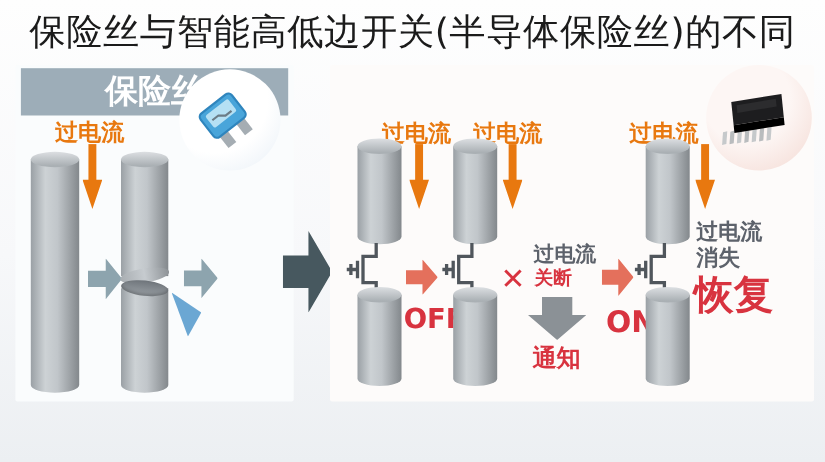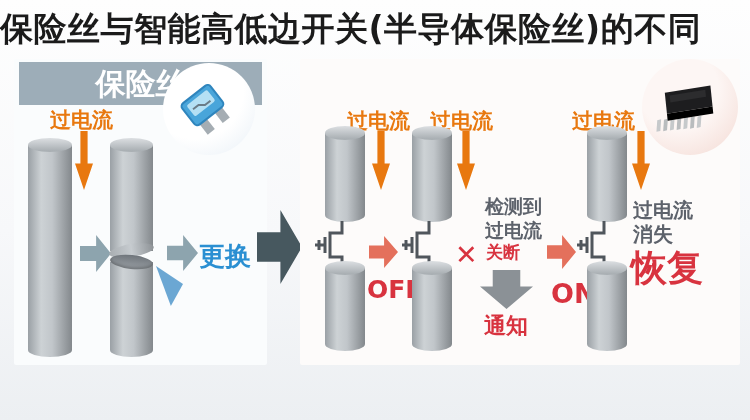--- a/index.html
+++ b/index.html
@@ -6,22 +6,22 @@
   body { font-family:"DejaVu Sans","Liberation Sans",sans-serif; }
   .stage {
     position:relative; width:750px; height:420px; overflow:hidden;
     background:linear-gradient(180deg,#fefefe 0%,#f7f8fa 55%,#eceff2 100%);
   }
   .abs { position:absolute; }
   .nowrap { white-space:nowrap; }
 
   
   .title {
-    top:7px; left:0; width:750px; text-align:left;
-    font-size:33px; font-weight:bold; color:#1b1b1b; letter-spacing:0.5px;
+    top:7px; left:0; width:750px; text-align:center;
+    font-size:33px; font-weight:normal; color:#1b1b1b; letter-spacing:0.5px;
   }
   .footer {
     top:372px; left:0; width:750px; text-align:center;
     font-size:31px; font-weight:bold; color:#1b1b1b; letter-spacing:1px;
   }
 
   
   .panel { border-radius:2px; }
   .panel-fuse   { left:14px;  top:59px; width:253px; height:306px; background:#fafcfd; }
   .panel-switch { left:300px; top:59px; width:440px; height:306px; background:#fdfbfa; }
@@ -118,21 +118,20 @@
     <div class="abs arr-down orange-arr" style="left:61px; top:72px; width:18px; height:59px;"></div>
 
     <div class="cyl cyl-wide" style="left:14px; top:86px; height:212px;"></div>
 
     <div class="abs arr-right grayblue-arr" style="left:66px; top:176px; width:31px; height:37px;"></div>
 
     <div class="cyl cyl-cut-bottom" style="left:96px; top:86px; width:43px; height:106px;"></div>
     <div class="cyl cyl-open-top" style="left:96px; top:203px; width:43px; height:95px;"></div>
 
     <div class="abs arr-right grayblue-arr" style="left:153px; top:176px; width:31px; height:36px;"></div>
-    <div class="abs blue-label nowrap" style="left:185px; top:180px;">更换</div>
 
     <div class="abs bubble-tail" style="left:142px; top:207px; width:27px; height:40px;"></div>
   </div>
 
   <div class="abs arr-right teal-arr" style="left:257px; top:210px; width:45px; height:74px;"></div>
 
   <div class="abs panel panel-switch">
 
     <div class="abs badge badge-chip">
       <svg width="78" height="70" viewBox="0 0 78 70">
@@ -167,21 +166,20 @@
 
     <div class="abs oc-label nowrap" style="left:130px; top:48px;">过电流</div>
     <div class="abs arr-down orange-arr" style="left:157px; top:72px; width:18px; height:59px;"></div>
     <div class="cyl" style="left:112px; top:74px; height:89px;"></div>
     <svg class="abs" style="left:102px; top:162px;" width="36" height="49" viewBox="0 0 36 49">
       <path d="M27 0 L27 12 L15 12 L15 36 L27 36 L27 49" stroke="#50565c" stroke-width="3" fill="none"></path>
       <path d="M10 16 L10 32 M0 24 L10 24 M4 19 L4 29" stroke="#50565c" stroke-width="3" fill="none"></path>
     </svg>
     <div class="cyl" style="left:112px; top:209px; height:83px;"></div>
 
-    <div class="abs gray-note nowrap" style="left:185px; top:135px;">检测到</div>
     <div class="abs gray-note nowrap" style="left:185px; top:159px;">过电流</div>
     <div class="abs crimson nowrap" style="left:155px; top:180px; font-size:27px;">✕</div>
     <div class="abs crimson nowrap" style="left:186px; top:182px; font-size:17px;">关断</div>
     <div class="abs arr-down-wide gray-arr" style="left:180px; top:211px; width:53px; height:39px;"></div>
     <div class="abs crimson nowrap" style="left:184px; top:252px; font-size:22px;">通知</div>
 
     <div class="abs arr-right salmon-arr" style="left:247px; top:176px; width:29px; height:34px;"></div>
     <div class="abs crimson nowrap" style="left:251px; top:219px; font-size:27px;">ON</div>
 
     <div class="abs oc-label nowrap" style="left:272px; top:48px;">过电流</div>

